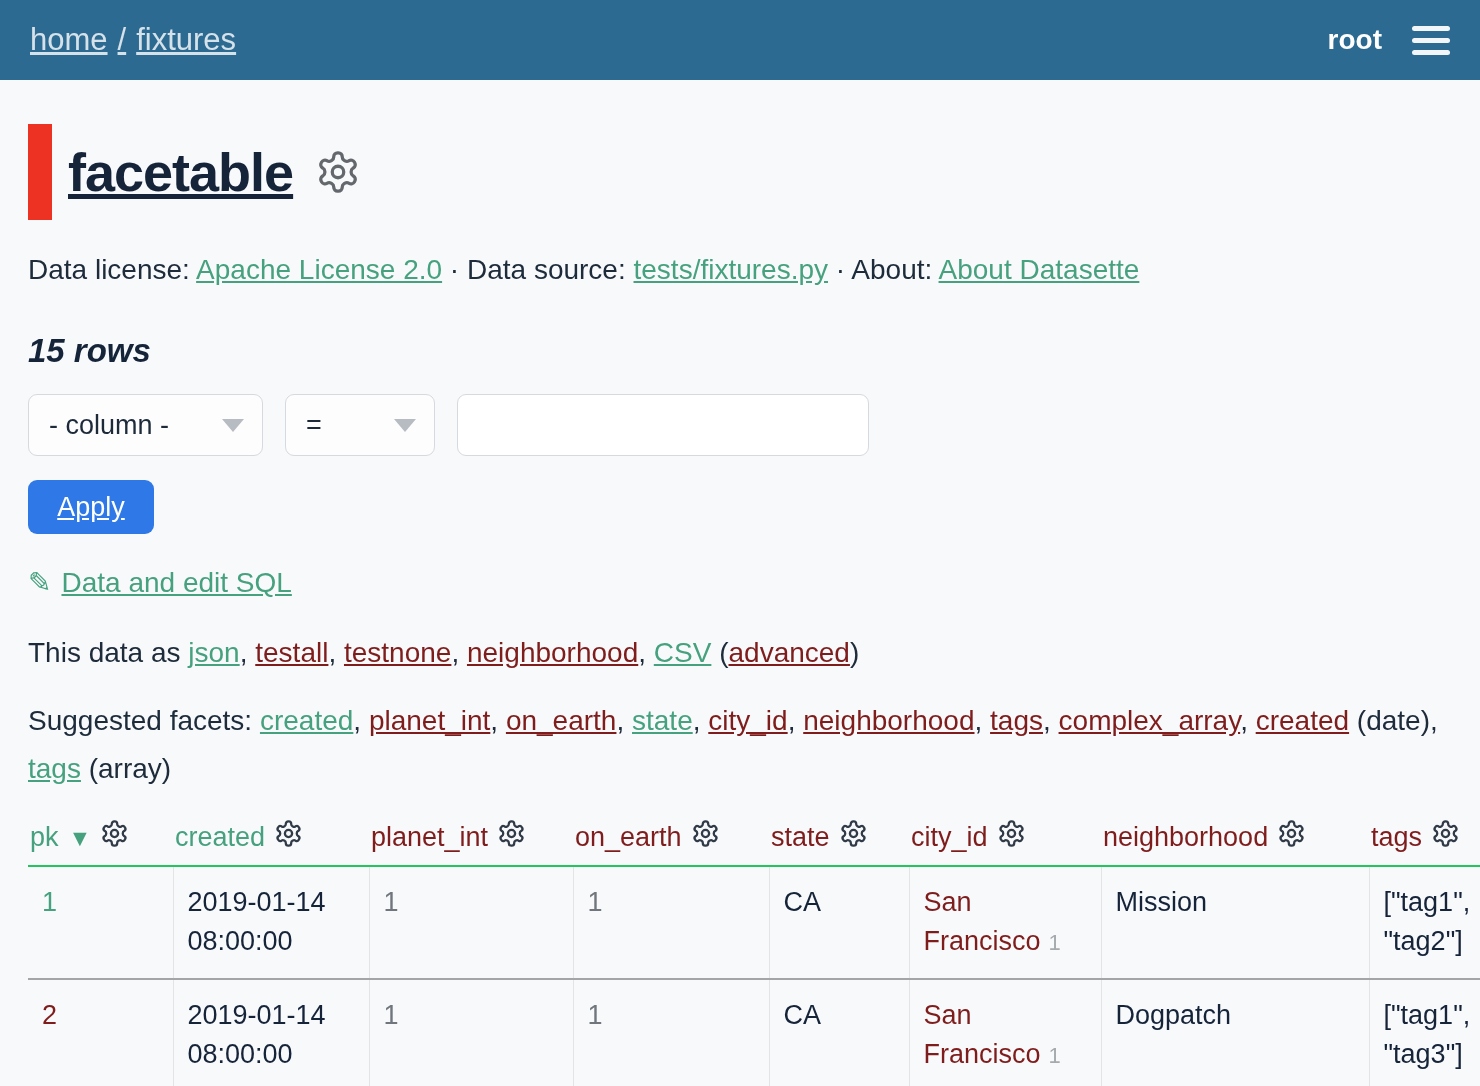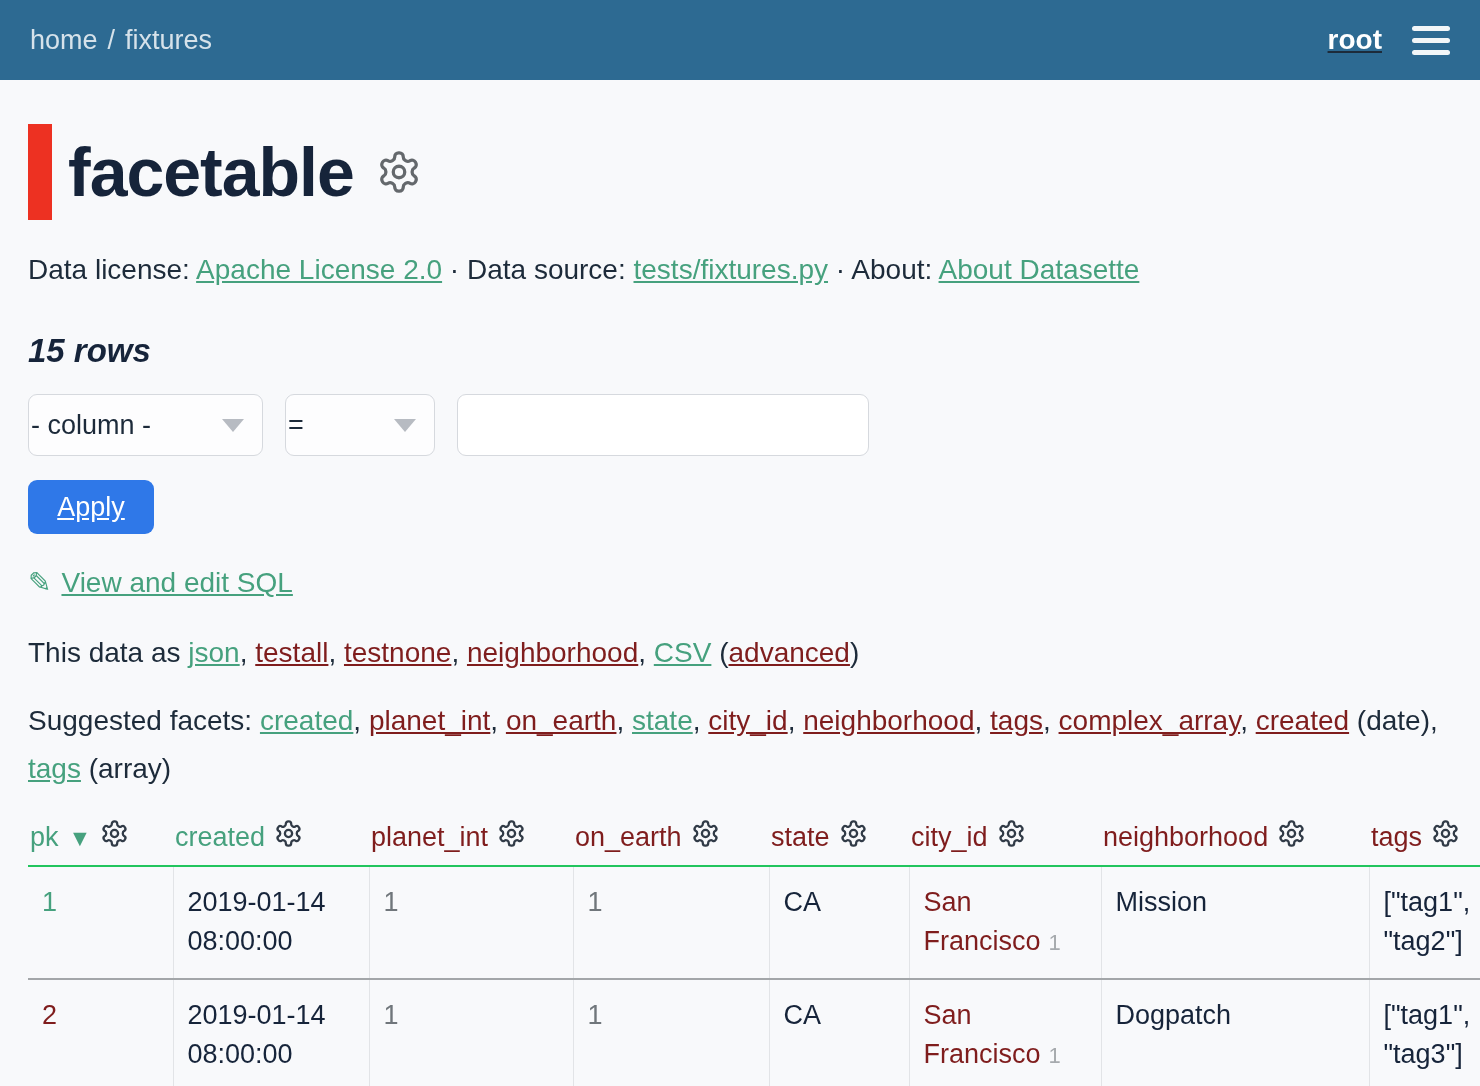--- a/index.html
+++ b/index.html
@@ -9,50 +9,50 @@
     background:#f8f9fb;
     font-family:"Liberation Sans", sans-serif;
     color:#1d2b3a;
   }
   
   .topnav {
     height:80px; background:#2d6a92;
     display:flex; align-items:center; justify-content:space-between;
     padding:0 30px;
   }
-  .crumbs { font-size:27px; color:#d6e2ea; }
+  .crumbs { font-size:31px; color:#d6e2ea;text-decoration:underline; }
   .crumbs a { color:#d6e2ea; text-decoration:none; }
   .crumb-sep { margin:0 10px; }
-  .nav-right { display:flex; align-items:center; gap:30px;text-decoration:underline; }
+  .nav-right { display:flex; align-items:center; gap:30px; }
   .nav-user { color:#ffffff; font-weight:bold; font-size:28px; text-decoration:none; }
   .burger { display:flex; flex-direction:column; gap:7px; cursor:pointer; padding:4px 0; }
   .burger span { display:block; width:38px; height:5px; background:#f2f6f8; border-radius:3px; }
 
   
   main { padding:0 28px; }
   .titlebar { display:flex; align-items:center; margin-top:44px; }
   .redbar { width:24px; height:96px; background:#ed3122; margin-right:16px; }
-  h1 { margin:0; font-size:68px; font-weight:700; color:#16243a; letter-spacing:-1px; }
+  h1 { margin:0; font-size:54px; font-weight:700; color:#16243a; letter-spacing:-1px;text-decoration:underline; }
   .gear-lg { margin-left:22px; display:inline-flex; cursor:pointer; }
   .gear-lg svg { width:46px; height:46px; stroke:#64686c; }
   .gear-sm { display:inline-flex; margin-left:9px; cursor:pointer; position:relative; top:2px; }
   .gear-sm svg { width:29px; height:29px; stroke:#313b47; }
 
   .meta { margin:34px 0 0 0; font-size:28px; }
   a.g { color:#46a17e; }
   a.b { color:#7f1d1d; }
   .meta a, .sqlline a, .export a, .facets a { text-decoration:underline; }
 
   .rowcount { margin:46px 0 0 0; font-size:33px; font-weight:700; color:#16243a;font-style:italic; }
 
   .filters { margin-top:24px; display:flex; gap:22px; align-items:center; }
   .sel {
     height:62px; background:#fdfdfe; border:1px solid #d6d9de; border-radius:9px;
     display:flex; align-items:center; justify-content:space-between;
-    padding:0 18px 0 2px; font-size:27px; color:#1c2a3a; cursor:pointer;gap:44px;
+    padding:0 18px 0 20px; font-size:27px; color:#1c2a3a; cursor:pointer;gap:44px;
   }
   .sel-col { width:235px; }
   .sel-op  { width:150px; }
   .caret { width:0; height:0; border-left:11px solid transparent; border-right:11px solid transparent; border-top:13px solid #b7bbc2; }
   .txtinput {
     width:412px; height:62px; background:#ffffff; border:1px solid #d6d9de; border-radius:9px;
     font-size:27px; padding:0 16px; font-family:"Liberation Sans", sans-serif;
   }
   .apply {
     margin-top:24px; min-width:126px; height:54px; padding:0 26px;
@@ -128,21 +128,21 @@
     <div class="sel sel-op">
       <span>=</span>
       <span class="caret"></span>
     </div>
     <input class="txtinput" type="text" value="" style="">
   </div>
 
   <button class="apply">Apply</button>
 
   <p class="sqlline">
-    <span class="pencil">✎</span><a href="#" class="g">View and edit SQL</a>
+    <span class="pencil">✎</span><a href="#" class="g">Data and edit SQL</a>
   </p>
 
   <p class="export">
     <span>This data as </span><a href="#" class="g">json</a><span>, </span><a href="#" class="b">testall</a><span>, </span><a href="#" class="b">testnone</a><span>, </span><a href="#" class="b">neighborhood</a><span>, </span><a href="#" class="g">CSV</a><span> (</span><a href="#" class="b">advanced</a><span>)</span>
   </p>
 
   <p class="facets">
     <span>Suggested facets: </span><a href="#" class="g">created</a><span>, </span><a href="#" class="b">planet_int</a><span>, </span><a href="#" class="b">on_earth</a><span>, </span><a href="#" class="g">state</a><span>, </span><a href="#" class="b">city_id</a><span>, </span><a href="#" class="b">neighborhood</a><span>, </span><a href="#" class="b">tags</a><span>, </span><a href="#" class="b">complex_array</a><span>, </span><a href="#" class="b">created</a><span> (date), </span><a href="#" class="g">tags</a><span> (array)</span>
   </p>
 

